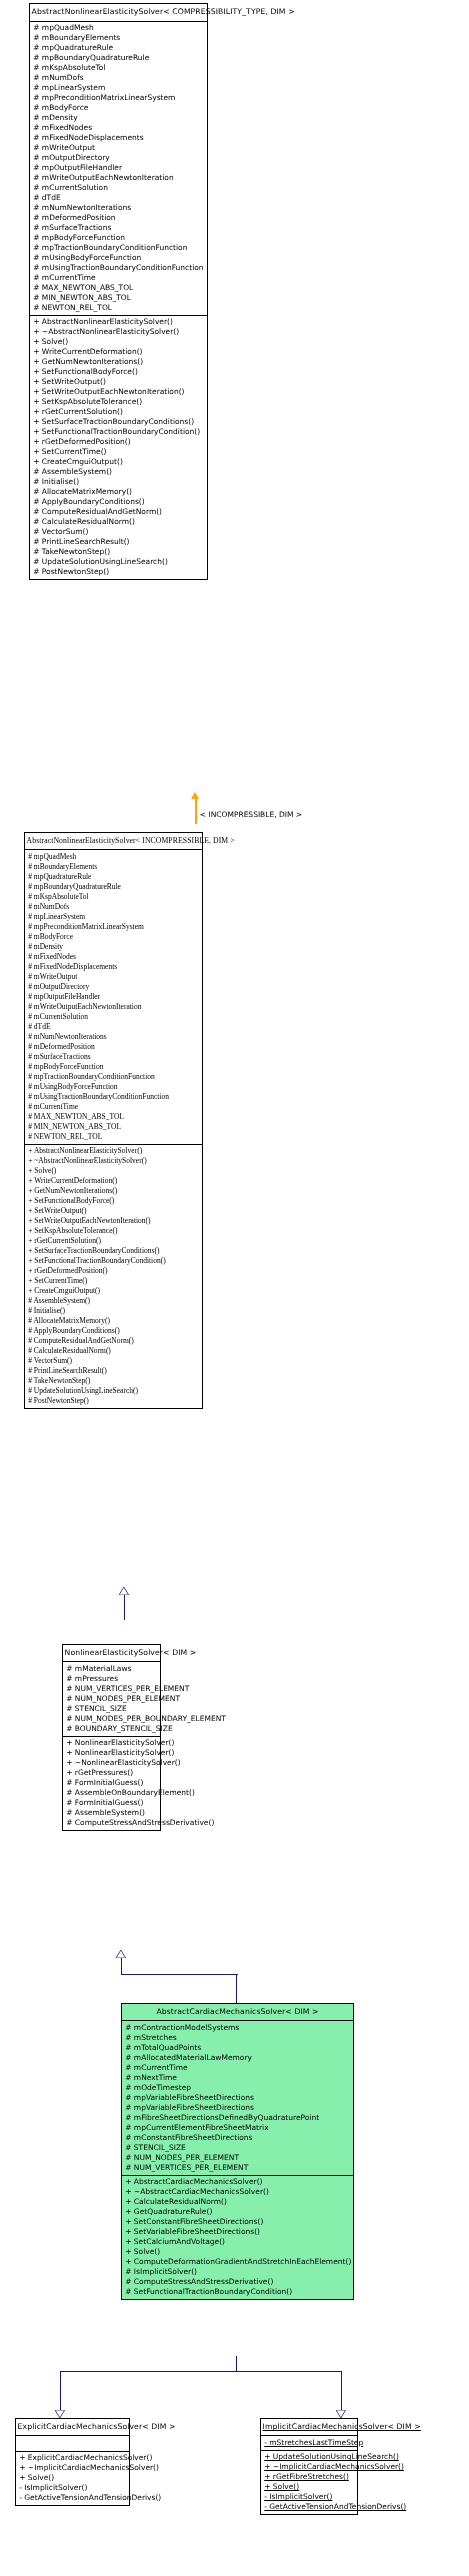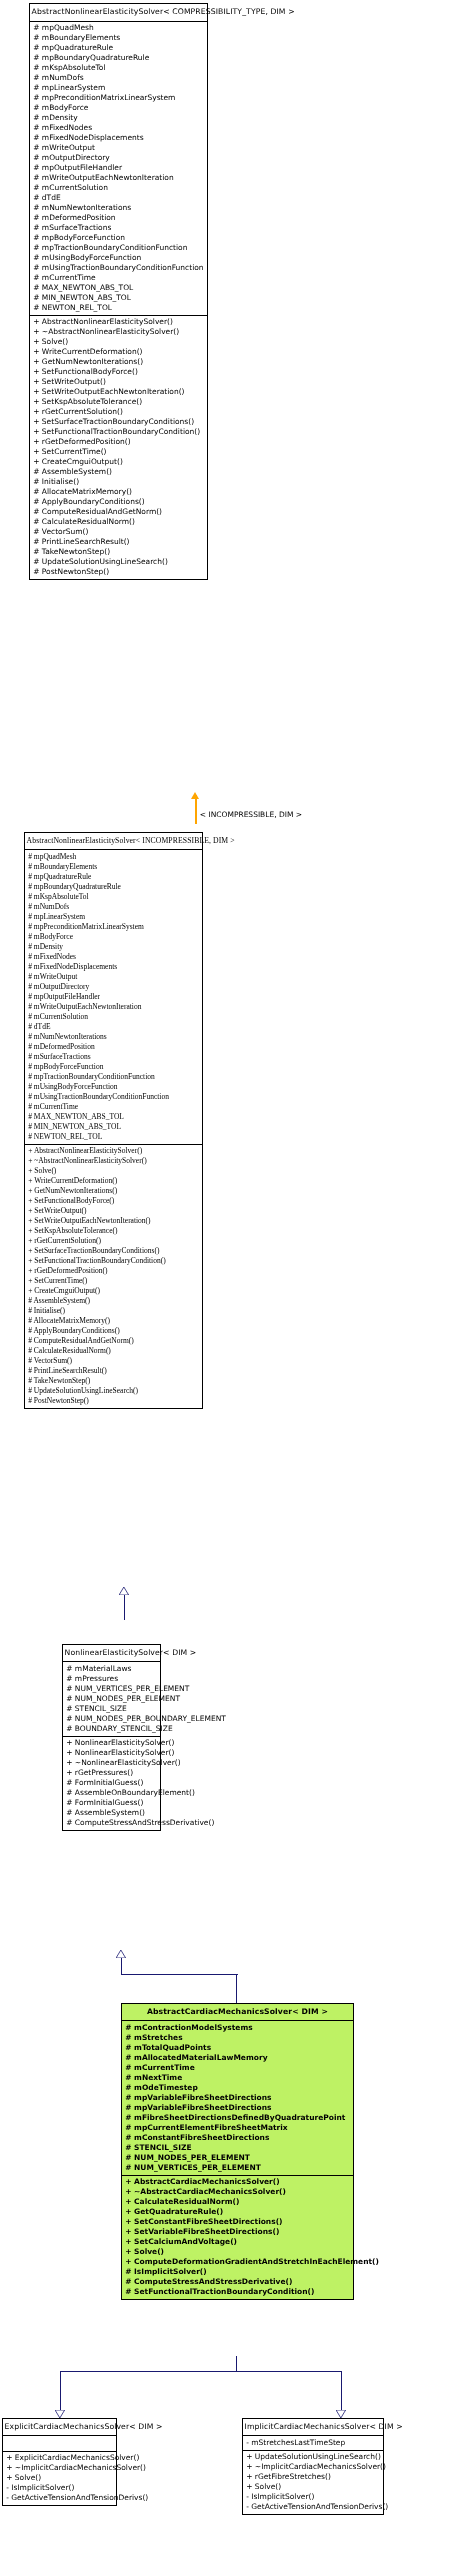--- a/index.html
+++ b/index.html
@@ -24,22 +24,21 @@
   
   .uml-class {
     position: absolute;
     box-sizing: border-box;
     border: 0.8px solid #000000;
     background: #ffffff;
     font-size: 7.5px;
     line-height: 10px;
   }
   .uml-class.filled {
-    background: #bef264;
-    font-weight: bold;
+    background: #86efac;
   }
   .uml-title {
     text-align: center;
     padding: 3.2px 1.6px 3.2px 1.6px;
     white-space: nowrap;
     font-size: 7.7px;
     letter-spacing: 0.1px;
   }
   .uml-title.overflow {
     overflow: visible;
@@ -313,35 +312,35 @@
   <div class="edge h" style="left:60px; top:2371px; width:281px; height:0.8px;"></div>
   <div class="edge v" style="left:60px; top:2371px; width:0.8px; height:39px;"></div>
   <div class="edge v" style="left:341px; top:2371px; width:0.8px; height:39px;"></div>
   <svg class="arrow-outline" style="left:55px; top:2410px;" viewBox="0 0 12 10">
     <polygon points="6,10 12,0 0,0" fill="#ffffff" stroke="#191970" stroke-width="1"></polygon>
   </svg>
   <svg class="arrow-outline" style="left:336px; top:2410px;" viewBox="0 0 12 10">
     <polygon points="6,10 12,0 0,0" fill="#ffffff" stroke="#191970" stroke-width="1"></polygon>
   </svg>
 
-  <div class="uml-class" style="left:2px; top:2418px; width:115px;">
+  <div class="uml-class" style="left:15px; top:2418px; width:115px;">
     <div class="uml-title overflow">ExplicitCardiacMechanicsSolver&lt; DIM &gt;</div>
     <div class="uml-sep"></div>
     <div class="uml-compartment empty" id="c4-attrs"></div>
     <div class="uml-sep"></div>
     <div class="uml-compartment" id="c4-ops">
         <div class="uml-row">+ ExplicitCardiacMechanicsSolver()</div>
         <div class="uml-row">+ ~ImplicitCardiacMechanicsSolver()</div>
         <div class="uml-row">+ Solve()</div>
         <div class="uml-row">- IsImplicitSolver()</div>
         <div class="uml-row">- GetActiveTensionAndTensionDerivs()</div>
       </div>
   </div>
 
-  <div class="uml-class" style="left:242px; top:2418px; width:142px;">
+  <div class="uml-class" style="left:260px; top:2418px; width:98px;text-decoration:underline;">
     <div class="uml-title overflow">ImplicitCardiacMechanicsSolver&lt; DIM &gt;</div>
     <div class="uml-sep"></div>
     <div class="uml-compartment" id="c5-attrs">
         <div class="uml-row">- mStretchesLastTimeStep</div>
       </div>
     <div class="uml-sep"></div>
     <div class="uml-compartment" id="c5-ops">
         <div class="uml-row">+ UpdateSolutionUsingLineSearch()</div>
         <div class="uml-row">+ ~ImplicitCardiacMechanicsSolver()</div>
         <div class="uml-row">+ rGetFibreStretches()</div>

